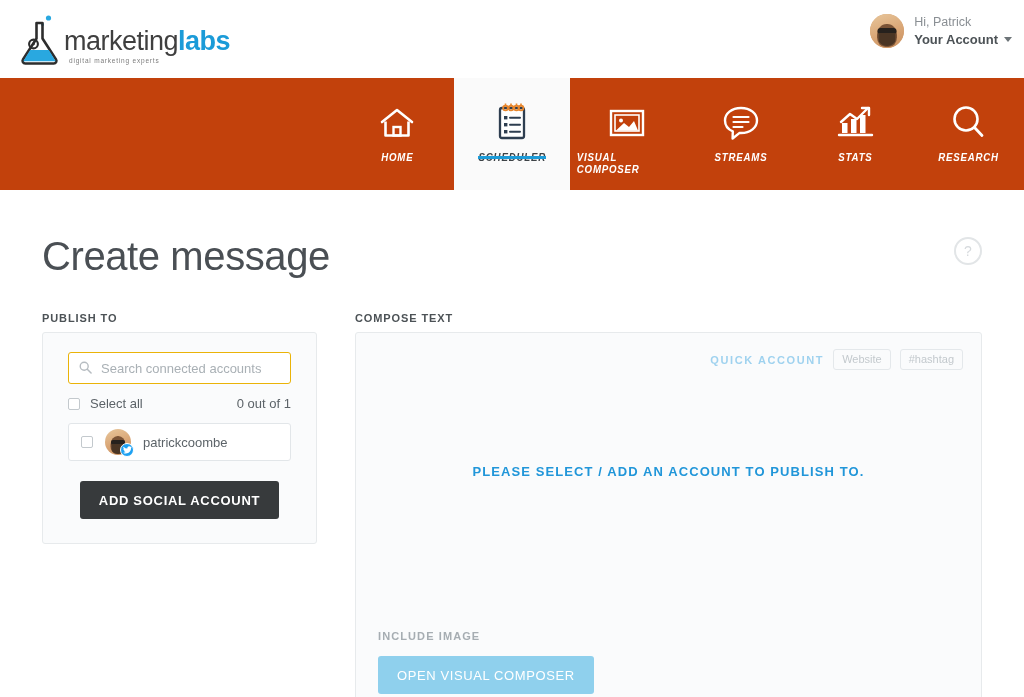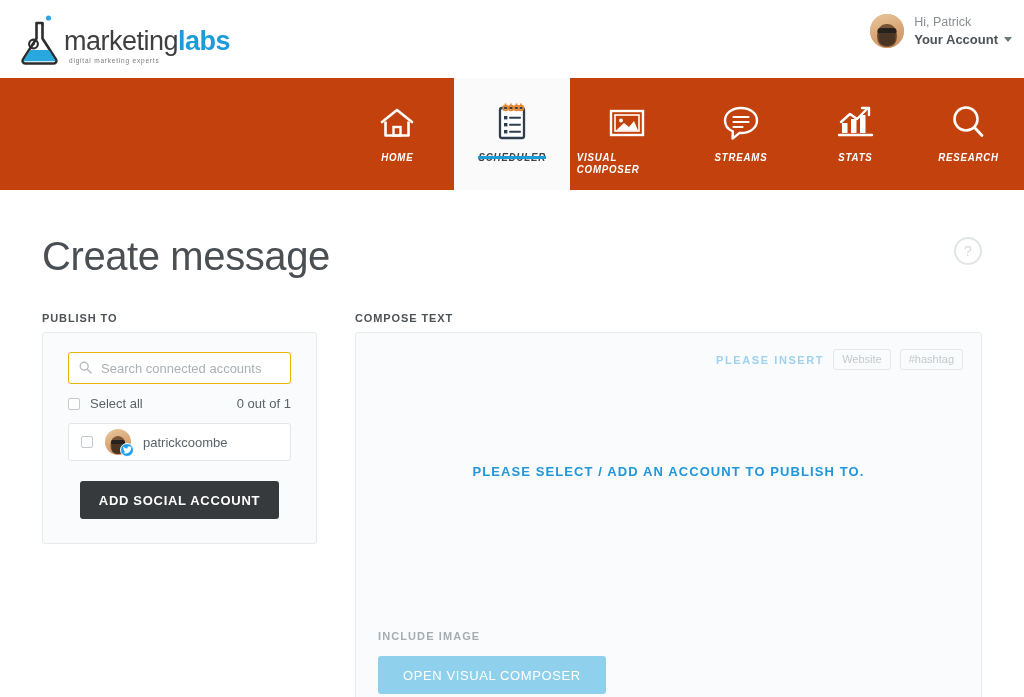--- a/index.html
+++ b/index.html
@@ -292,21 +292,21 @@
     color: #a6adb2;
   }
   .vc-btn {
     position: absolute;
     left: 22px; top: 323px;
     background: #8fd0ed;
     color: #ffffff;
     border: none;
     border-radius: 3px;
     height: 38px;
-    padding: 0 25px;
+    padding: 0 19px;
     font-size: 13px;
     font-weight: 400;
     letter-spacing: 0.6px;
     font-family: inherit;
     cursor: pointer;
   }
 </style>
 </head>
 <body>
 
@@ -481,21 +481,21 @@
         <button class="add-btn">ADD SOCIAL ACCOUNT</button>
       </div>
     </div>
 
     <div class="right-col">
       <div class="col-label">COMPOSE TEXT</div>
 
       <div class="compose-box">
 
         <div class="quick-insert-row">
-          <span class="qi-label">PLEASE INSERT</span>
+          <span class="qi-label">QUICK ACCOUNT</span>
           <button class="qi-btn">Website</button>
           <button class="qi-btn">#hashtag</button>
         </div>
 
         <div class="compose-msg">PLEASE SELECT / ADD AN ACCOUNT TO PUBLISH TO.</div>
 
         <div class="include-label">INCLUDE IMAGE</div>
         <button class="vc-btn">OPEN VISUAL COMPOSER</button>
       </div>
     </div>

